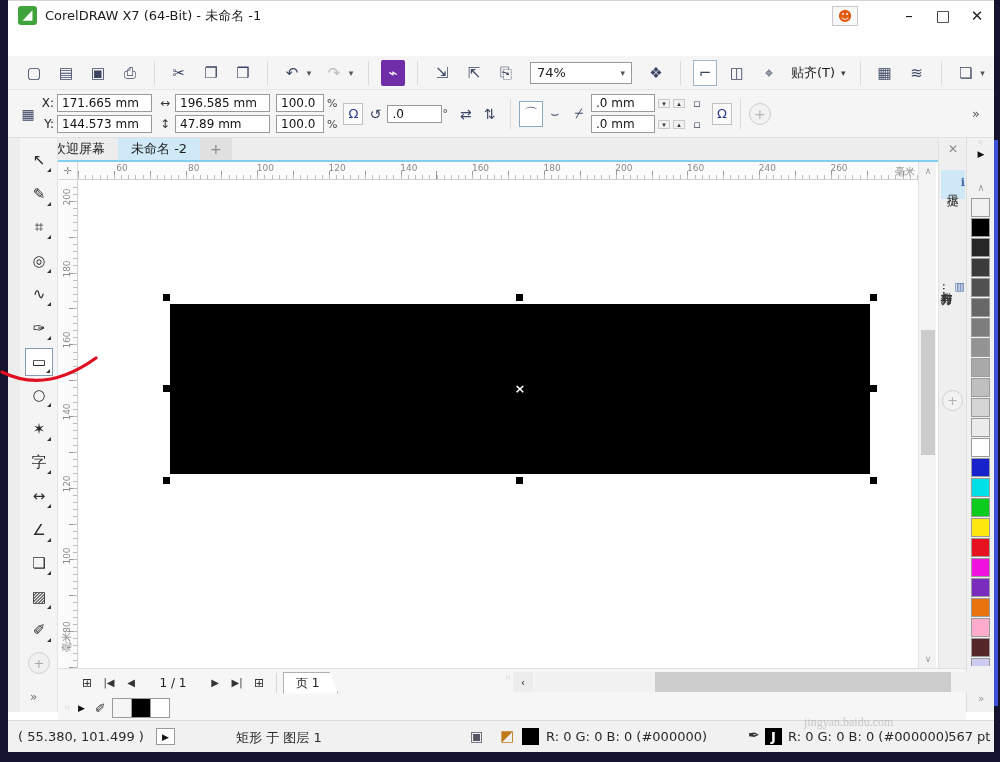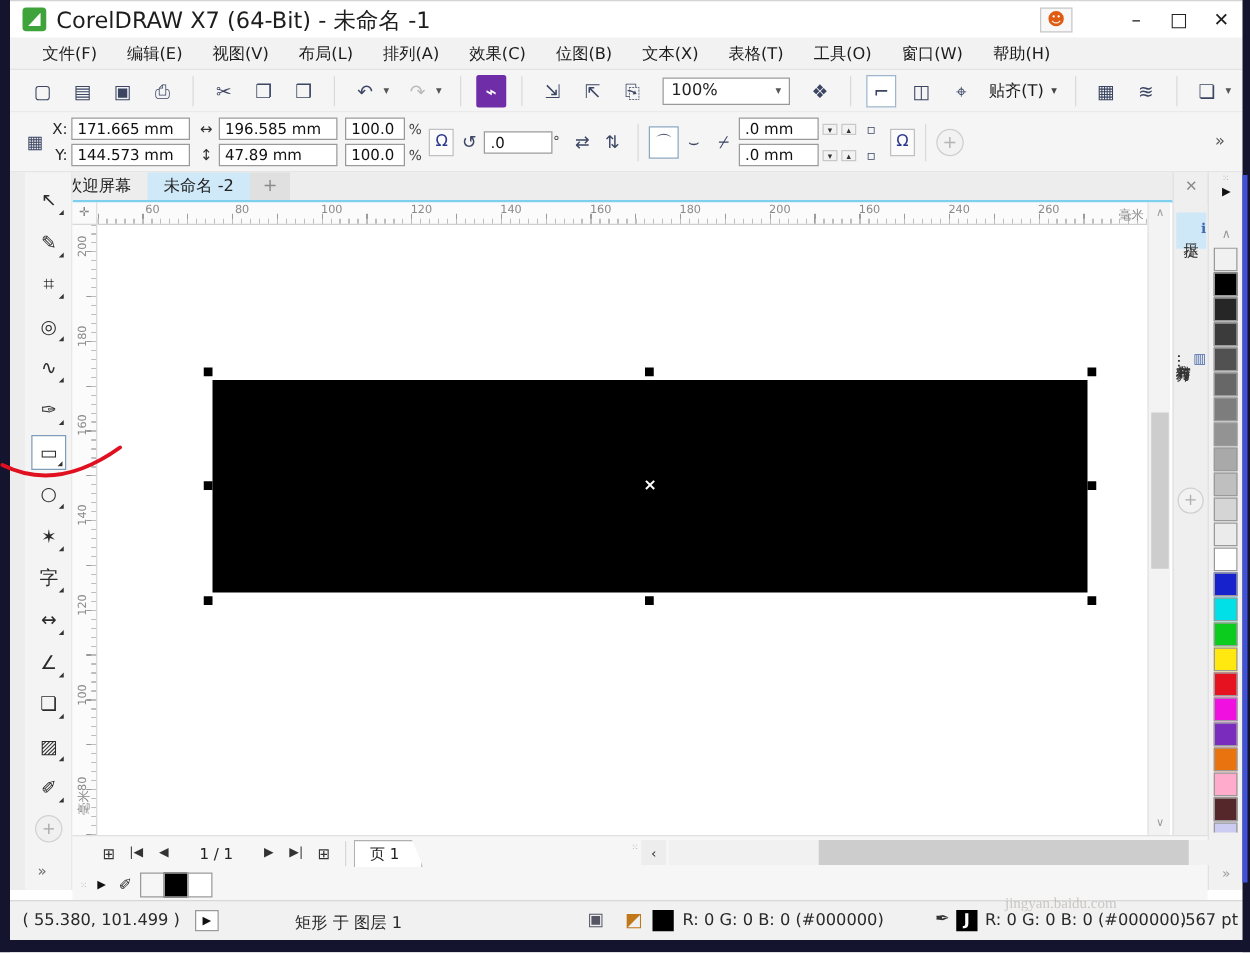--- a/index.html
+++ b/index.html
@@ -10,21 +10,21 @@
   
   .frame-left  { position:absolute; left:0; top:0; width:8px; height:762px; background:#14142e; }
   .frame-bottom{ position:absolute; left:0; top:752px; width:1000px; height:10px; background:#14142e; }
   .frame-right { position:absolute; left:994px; top:0; width:6px; height:762px; background:#14142e; }
   .frame-right-blue { position:absolute; left:994px; top:140px; width:4px; height:566px; background:#3f51d9; }
 
   
   .titlebar { position:absolute; left:8px; top:0; width:986px; height:30px; background:#fff; display:flex; align-items:center; border-top:1px solid #d4d4d4; }
   .app-logo { width:19px; height:19px; margin:0 8px 0 10px; background:#3fa33c; border-radius:3px; position:relative; }
   .app-logo span { position:absolute; inset:0; background:#fff; clip-path:polygon(24% 78%, 76% 22%, 76% 78%); }
-  .title-text { font-size:18px; color:#1d1d1d; }
+  .title-text { font-size:13px; color:#1d1d1d; }
   .title-spacer { flex:1; }
   .acct-btn { width:26px; height:20px; border:1px solid #c8c8c8; display:flex; align-items:center; justify-content:center; color:#e05a10; font-size:14px; margin-right:34px; background:#f8f8f8; }
   .win-btn { width:34px; height:26px; display:flex; align-items:center; justify-content:center; font-size:15px; color:#222; }
 
   
   .menubar { position:absolute; left:8px; top:30px; width:986px; height:26px; background:#f2f2f2; display:flex; align-items:center; padding-left:14px; border-bottom:1px solid #e3e3e3; }
   .menu-item { padding:0 12px; font-size:13px; color:#1c1c1c; }
 
   
   .toolbar { position:absolute; left:8px; top:56px; width:986px; height:34px; background:#f5f5f5; display:flex; align-items:center; padding-left:10px; border-bottom:1px solid #e6e6e6; }
@@ -171,34 +171,20 @@
         <span></span>
       </div>
     <div class="title-text">CorelDRAW X7 (64-Bit) - 未命名 -1</div>
     <div class="title-spacer"></div>
     <div class="acct-btn">☻</div>
     <div class="win-btn">–</div>
     <div class="win-btn">□</div>
     <div class="win-btn">✕</div>
   </div>
 
-  <div class="menubar">
-    <span class="menu-item">文件(F)</span>
-      <span class="menu-item">编辑(E)</span>
-      <span class="menu-item">视图(V)</span>
-      <span class="menu-item">布局(L)</span>
-      <span class="menu-item">排列(A)</span>
-      <span class="menu-item">效果(C)</span>
-      <span class="menu-item">位图(B)</span>
-      <span class="menu-item">文本(X)</span>
-      <span class="menu-item">表格(T)</span>
-      <span class="menu-item">工具(O)</span>
-      <span class="menu-item">窗口(W)</span>
-      <span class="menu-item">帮助(H)</span>
-  </div>
 
   <div class="toolbar">
     <span class="tbtn">▢</span>
       <span class="tbtn">▤</span>
       <span class="tbtn">▣</span>
       <span class="tbtn">⎙</span>
       <span class="tbtn tsep"></span>
       <span class="tbtn">✂</span>
       <span class="tbtn">❐</span>
       <span class="tbtn">❒</span>
@@ -207,21 +193,21 @@
       <span class="tbtn ddarrow">▾</span>
       <span class="tbtn disabled">↷</span>
       <span class="tbtn disabled ddarrow">▾</span>
       <span class="tbtn tsep"></span>
       <span class="tbtn purple">⌁</span>
       <span class="tbtn tsep"></span>
       <span class="tbtn">⇲</span>
       <span class="tbtn">⇱</span>
       <span class="tbtn">⎘</span>
     <span class="combo">
-      <span>100%</span>
+      <span>74%</span>
       <span class="cspace"></span>
       <span class="cchev">▾</span>
     </span>
     <span class="tbtn">❖</span>
       <span class="tbtn tsep"></span>
       <span class="tbtn boxed">⌐</span>
       <span class="tbtn">◫</span>
       <span class="tbtn">⌖</span>
     <span class="snapbtn">
       <span>贴齐(T)</span>

